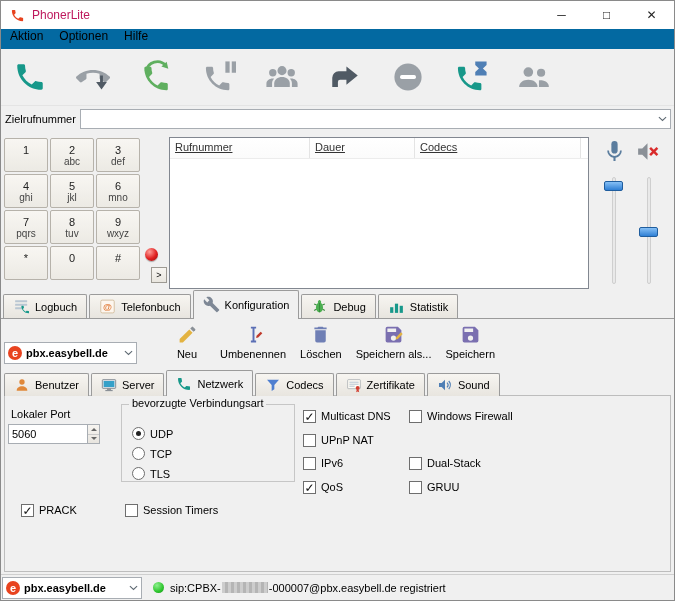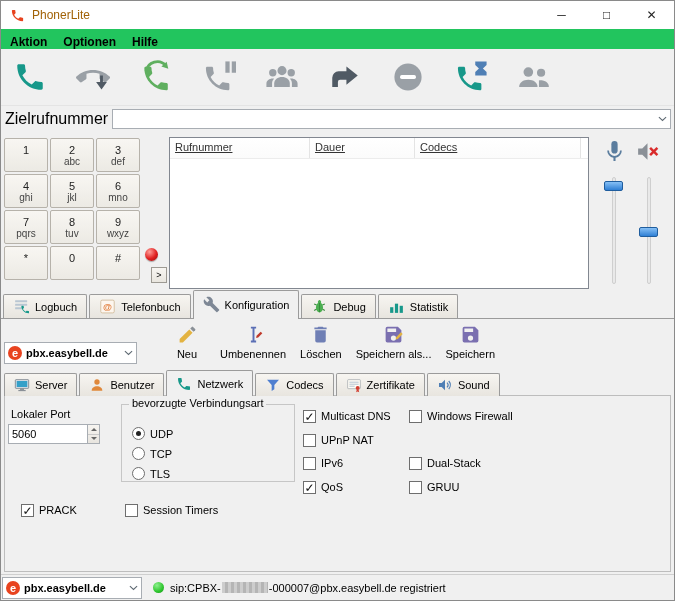--- a/index.html
+++ b/index.html
@@ -6,33 +6,33 @@
   :root{
     --brand-red:#e8431f;--status-green:#2ec52e;--slider-blue:#2f7fd4;--record-red:#e02020;
     --mute-red:#d92b2b;--phone-teal:#17988a;--phone-green:#5faf5f;--icon-gray:#9aa0a6;--dark-gray:#505a64;
   }
   body{width:675px;height:601px;overflow:hidden;background:#fff;}
   .window{width:675px;height:601px;display:flex;flex-direction:column;background:#f0f0f0;border:1px solid #8a8a8a;}
   .icon{display:inline-flex;align-items:center;justify-content:center;}
   
   .titlebar{height:28px;background:#fff;display:flex;align-items:center;padding-left:9px;flex:0 0 auto;}
   .app-icon svg{width:15px;height:15px;}
-  .window-title{margin-left:7px;font-size:12px;color:#a16207;}
+  .window-title{margin-left:7px;font-size:12px;color:#be185d;}
   .win-controls{margin-left:auto;display:flex;align-self:stretch;}
   .win-btn{width:45px;display:flex;align-items:center;justify-content:center;font-size:12px;color:#222;}
   
-  .menubar{height:20px;background:#22c55e;display:flex;align-items:flex-end;padding-left:1px;flex:0 0 auto;font-weight:bold;}
+  .menubar{height:20px;background:#0369a1;display:flex;align-items:flex-start;padding-left:1px;flex:0 0 auto;}
   .menu-item{display:flex;align-items:center;padding:0 8px;font-size:12px;}
   
   .toolbar{height:57px;background:#f0f0f0;display:flex;align-items:center;gap:21px;padding-left:8px;flex:0 0 auto;border-bottom:1px solid #e4e4e4;}
   .tb-btn{width:42px;height:44px;display:flex;align-items:center;justify-content:center;border-radius:3px;}
   .tb-btn .icon svg{width:34px;height:34px;}
   
   .dial-row{height:26px;display:flex;align-items:center;padding:0 3px 0 4px;flex:0 0 auto;}
-  .dial-label{font-size:16px;margin-right:4px;flex:0 0 auto;}
+  .dial-label{font-size:11px;margin-right:4px;flex:0 0 auto;}
   .combo{height:20px;background:#fff;border:1px solid #a8adb3;display:flex;align-items:center;}
   .dial-combo{flex:1;}
   .combo input{flex:1;border:none;outline:none;height:100%;font-size:12px;padding:0 3px;background:transparent;min-width:0;}
   .combo .chev{width:15px;height:100%;display:flex;align-items:center;justify-content:center;flex:0 0 auto;}
   .chev svg{width:9px;height:6px;}
   .combo .logo-wrap{padding:0 2px 0 3px;display:flex;align-items:center;flex:0 0 auto;}
   .ebell{width:14px;height:14px;border-radius:50%;background:var(--brand-red);color:#fff;font-weight:700;font-size:11px;line-height:14px;text-align:center;display:inline-block;}
   .combo .val{flex:1;font-size:11px;padding-left:2px;white-space:nowrap;overflow:hidden;font-weight:bold;}
   
   .main{height:158px;display:flex;padding:0 1px 0 3px;flex:0 0 auto;}
@@ -435,37 +435,37 @@
                 <path d="M17 3H5a2 2 0 0 0-2 2v14a2 2 0 0 0 2 2h14a2 2 0 0 0 2-2V7zM12 19a3 3 0 1 1 0-6 3 3 0 0 1 0 6zm3-10H5V5h10z"></path>
               </svg>
             </span>
             <span class="action-label">Speichern</span>
           </div>
         </div>
     </div>
     <div class="subtabbar" id="subtabbar">
         <div class="subtab">
           <span class="icon">
+            <svg viewBox="0 0 24 24" fill="#e0883a">
+              <circle cx="12" cy="7.5" r="4"></circle>
+              <path d="M4 20.5c0-4 3.6-6.5 8-6.5s8 2.5 8 6.5z"></path>
+            </svg>
+          </span>
+          <span class="tab-label">Benutzer</span>
+        </div>
+        <div class="subtab">
+          <span class="icon">
             <svg viewBox="0 0 24 24">
               <rect x="2" y="4" width="20" height="13" rx="1" fill="#dfe6ec" stroke="#5a6570"></rect>
               <rect x="4" y="6" width="16" height="9" fill="#35a0c8"></rect>
               <rect x="9" y="17" width="6" height="2.4" fill="#8a9097"></rect>
               <rect x="6.5" y="19.4" width="11" height="1.8" fill="#8a9097"></rect>
             </svg>
           </span>
           <span class="tab-label">Server</span>
-        </div>
-        <div class="subtab">
-          <span class="icon">
-            <svg viewBox="0 0 24 24" fill="#e0883a">
-              <circle cx="12" cy="7.5" r="4"></circle>
-              <path d="M4 20.5c0-4 3.6-6.5 8-6.5s8 2.5 8 6.5z"></path>
-            </svg>
-          </span>
-          <span class="tab-label">Benutzer</span>
         </div>
         <div class="subtab active">
           <span class="icon">
             <svg viewBox="0 0 24 24">
               <path fill="var(--phone-teal)" d="M6.62 10.79c1.44 2.83 3.76 5.14 6.59 6.59l2.2-2.21c.27-.27.67-.36 1.02-.24 1.12.37 2.33.57 3.57.57.55 0 1 .45 1 1V20c0 .55-.45 1-1 1-9.39 0-17-7.61-17-17 0-.55.45-1 1-1h3.5c.55 0 1 .45 1 1 0 1.25.2 2.45.57 3.57.11.35.03.74-.25 1.02l-2.2 2.2z"></path>
             </svg>
           </span>
           <span class="tab-label">Netzwerk</span>
         </div>
         <div class="subtab">

